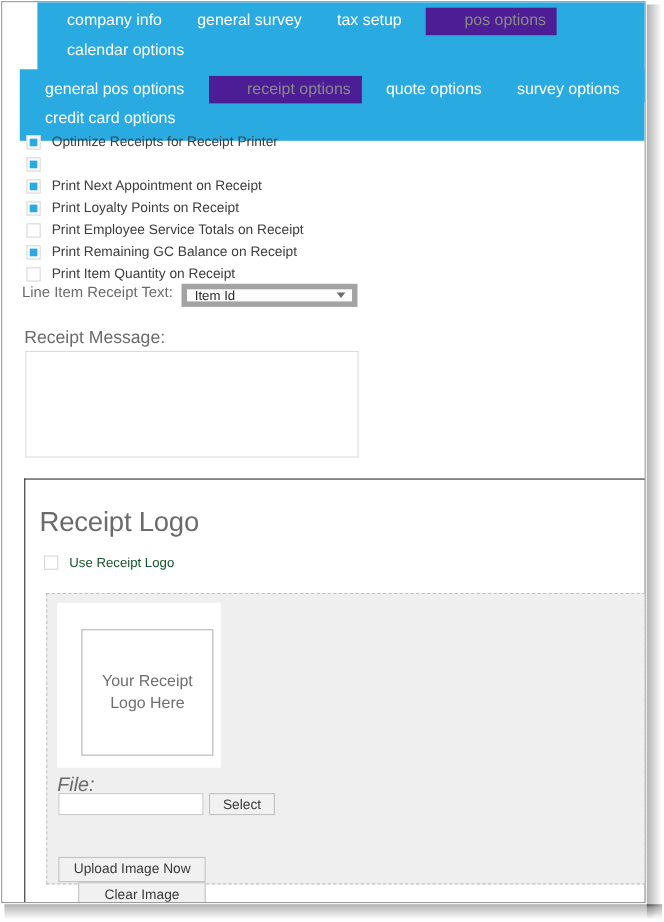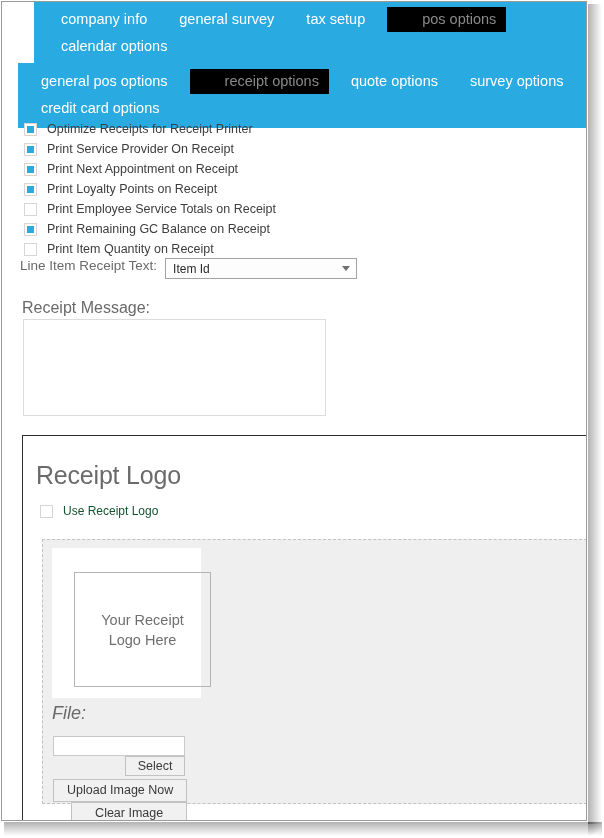--- a/index.html
+++ b/index.html
@@ -85,21 +85,21 @@
   .nav-item {
     color: #ffffff;
     font-size: 14.5px;
     line-height: 17px;
     padding: 4px 10px;
     margin: 1px 6px;
     white-space: nowrap;
     cursor: pointer;
   }
   .nav-item.active {
-    background: #000000;
+    background: #4c1d95;
     color: #8a8a8a;
     padding-left: 35px;
   }
   .nav-primary .nav-row { padding-left: 11px; }
   .nav-secondary .nav-row { padding-left: 7px; }
 
   
   .options-list {
     position: absolute;
     left: 22px;
@@ -146,23 +146,23 @@
     top: 256px;
     display: flex;
   }
   .lirt-label {
     font-size: 13.5px;
     color: #6a6a6a;
     margin-right: 8px;
     white-space: nowrap;
   }
   .select-box {
-    width: 192px;
+    width: 160px;
     height: 21px;
-    border: 1px solid #a3a3a3;
+    border: 5px solid #a3a3a3;
     background: #fdfdfd;
     box-sizing: border-box;
     display: flex;
     align-items: center;
     justify-content: space-between;
     padding: 0 6px 0 7px;
     cursor: pointer;
   }
   .select-value {
     font-size: 12px;
@@ -248,21 +248,21 @@
     left: 9px;
     top: 8px;
     width: 149px;
     height: 150px;
     background: #ffffff;
   }
   .logo-inner {
     position: absolute;
     left: 22px;
     top: 24px;
-    width: 137px;
+    width: 120px;
     height: 115px;
     border: 1px solid #b4b4b4;
     box-sizing: border-box;
     display: flex;
     align-items: center;
     justify-content: center;
     text-align: center;
   }
   .logo-inner span {
     font-size: 14.5px;
@@ -274,24 +274,23 @@
     position: absolute;
     left: 9px;
     top: 163px;
     font-size: 18px;
     color: #6a6a6a;
     font-style: italic;
   }
   .file-row {
     position: absolute;
     left: 10px;
-    top: 196px;
-    display: flex;
-    align-items: flex-end;
-    flex-direction: column;
+    top: 181px;
+    display: flex;
+    align-items: center;
   }
   .file-input {
     width: 132px;
     height: 20px;
     border: 1px solid #c9c9c9;
     background: #ffffff;
     box-sizing: border-box;
     outline: none;
     font-family: "Liberation Sans", sans-serif;
     font-size: 12px;
@@ -360,21 +359,20 @@
         </div>
     </div>
 
     <div class="options-list" id="options-list">
         <div class="opt-row">
           <span class="cbx checked"></span>
           <span class="opt-label">Optimize Receipts for Receipt Printer</span>
         </div>
         <div class="opt-row">
           <span class="cbx checked"></span>
-          <span class="opt-label">Print Service Provider On Receipt</span>
         </div>
         <div class="opt-row">
           <span class="cbx checked"></span>
           <span class="opt-label">Print Next Appointment on Receipt</span>
         </div>
         <div class="opt-row">
           <span class="cbx checked"></span>
           <span class="opt-label">Print Loyalty Points on Receipt</span>
         </div>
         <div class="opt-row">

